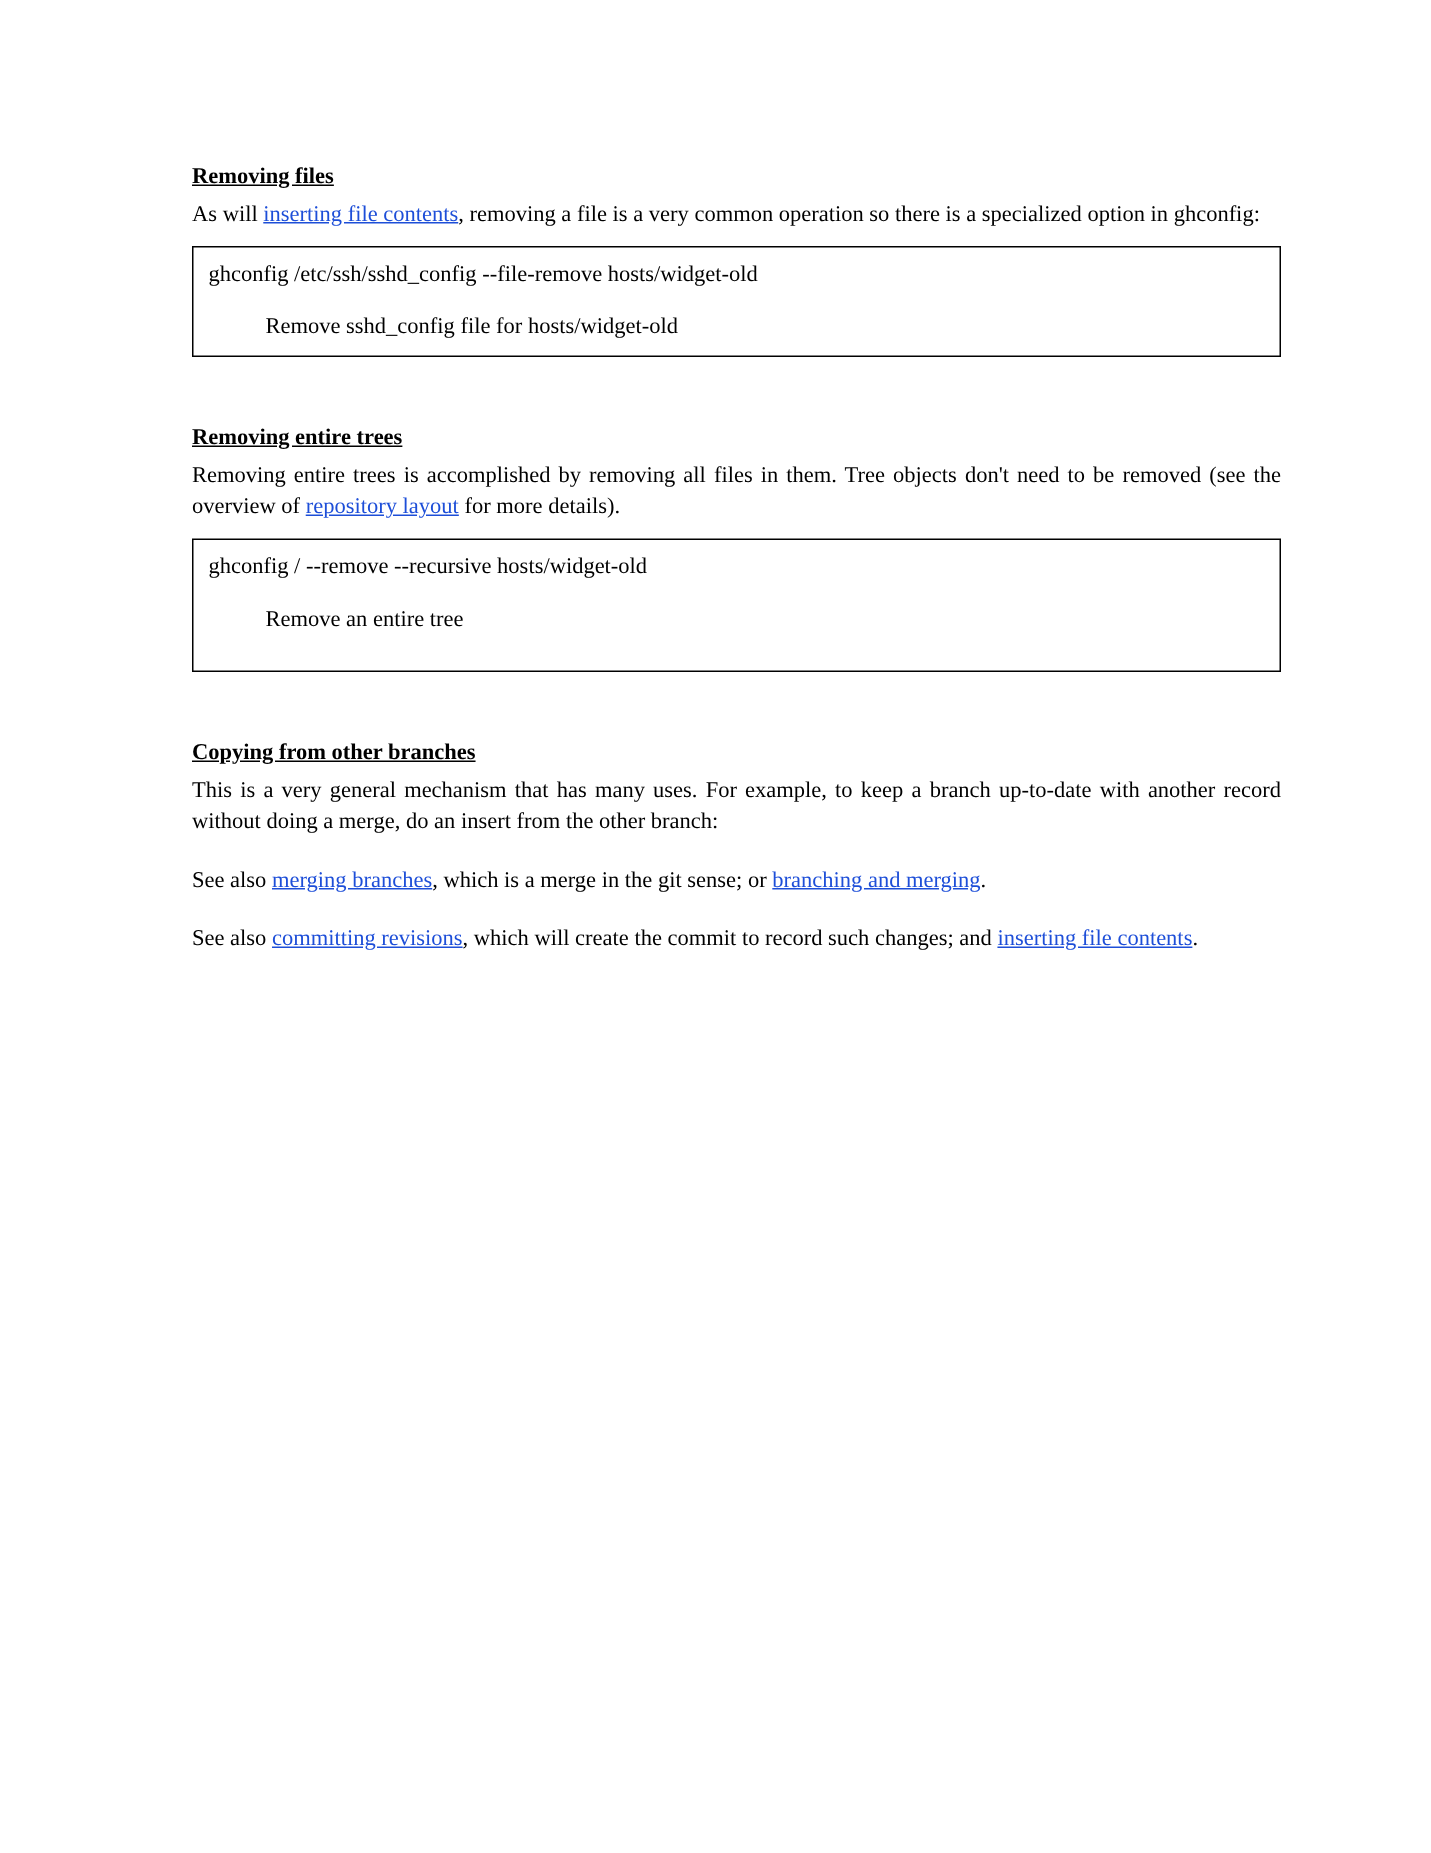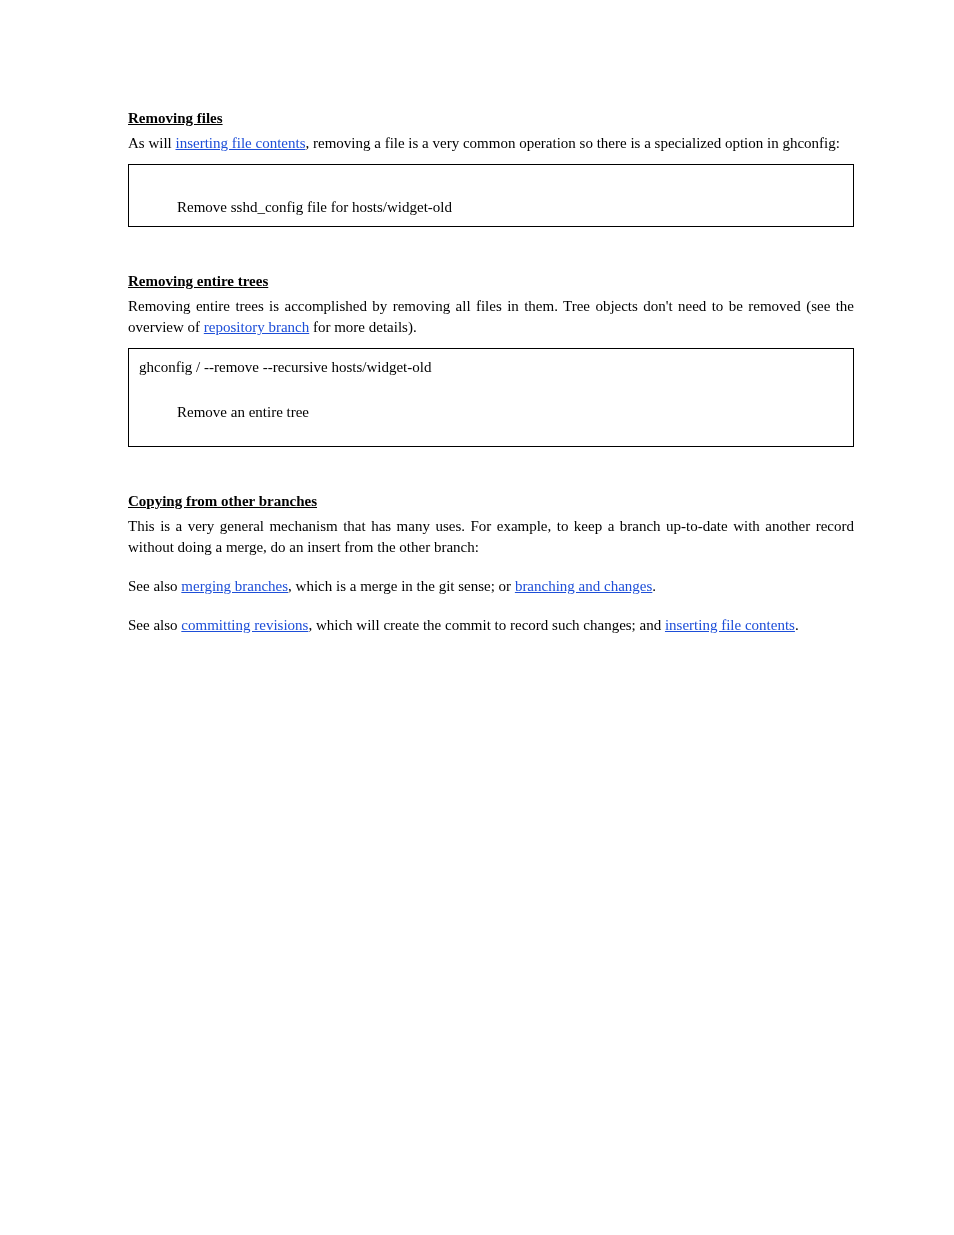--- a/index.html
+++ b/index.html
@@ -35,54 +35,55 @@
       cursor: pointer;
     }
     .box {
       border: 1px solid #000;
       padding: 8px 10px;
       margin: 0 0 22px 0;
       text-align: justify;
     }
     .box .indent {
       display: block;
-      margin-top: 24px;
+      margin-top: 14px;
       padding-left: 38px;
     }
     .spacer-lg {
       height: 22px;
     }
   </style>
 </head>
 <body>
 
 <div class="page">
   <p class="heading">Removing files</p>
   <p class="para para-tight">
     <span>As will </span><span class="link">inserting file contents</span><span>, removing a file is a very common operation so there is a specialized option in ghconfig:</span>
   </p>
   <div class="box">
+    <span>ghconfig /etc/ssh/sshd_config --file-remove hosts/widget-old</span>
     <span class="indent">Remove sshd_config file for hosts/widget-old</span>
   </div>
 
   <div class="spacer-lg"></div>
 
   <p class="heading">Removing entire trees</p>
   <p class="para para-tight">
-    <span>Removing entire trees is accomplished by removing all files in them. Tree objects don't need to be removed (see the overview of </span><span class="link">repository branch</span><span> for more details).</span>
+    <span>Removing entire trees is accomplished by removing all files in them. Tree objects don't need to be removed (see the overview of </span><span class="link">repository layout</span><span> for more details).</span>
   </p>
   <div class="box">
     <span>ghconfig / --remove --recursive hosts/widget-old</span>
     <span class="indent">Remove an entire tree</span>
   <p></p>
   </div>
 
   <div class="spacer-lg"></div>
 
   <p class="heading">Copying from other branches</p>
   <p class="para">This is a very general mechanism that has many uses. For example, to keep a branch up-to-date with another record without doing a merge, do an insert from the other branch:</p>
   <p class="para">
-    <span>See also </span><span class="link">merging branches</span><span>, which is a merge in the git sense; or </span><span class="link">branching and changes</span><span>.</span>
+    <span>See also </span><span class="link">merging branches</span><span>, which is a merge in the git sense; or </span><span class="link">branching and merging</span><span>.</span>
   </p>
   <p class="para">
     <span>See also </span><span class="link">committing revisions</span><span>, which will create the commit to record such changes; and </span><span class="link">inserting file contents</span><span>.</span>
   </p>
 </div>
 
 </body></html>

